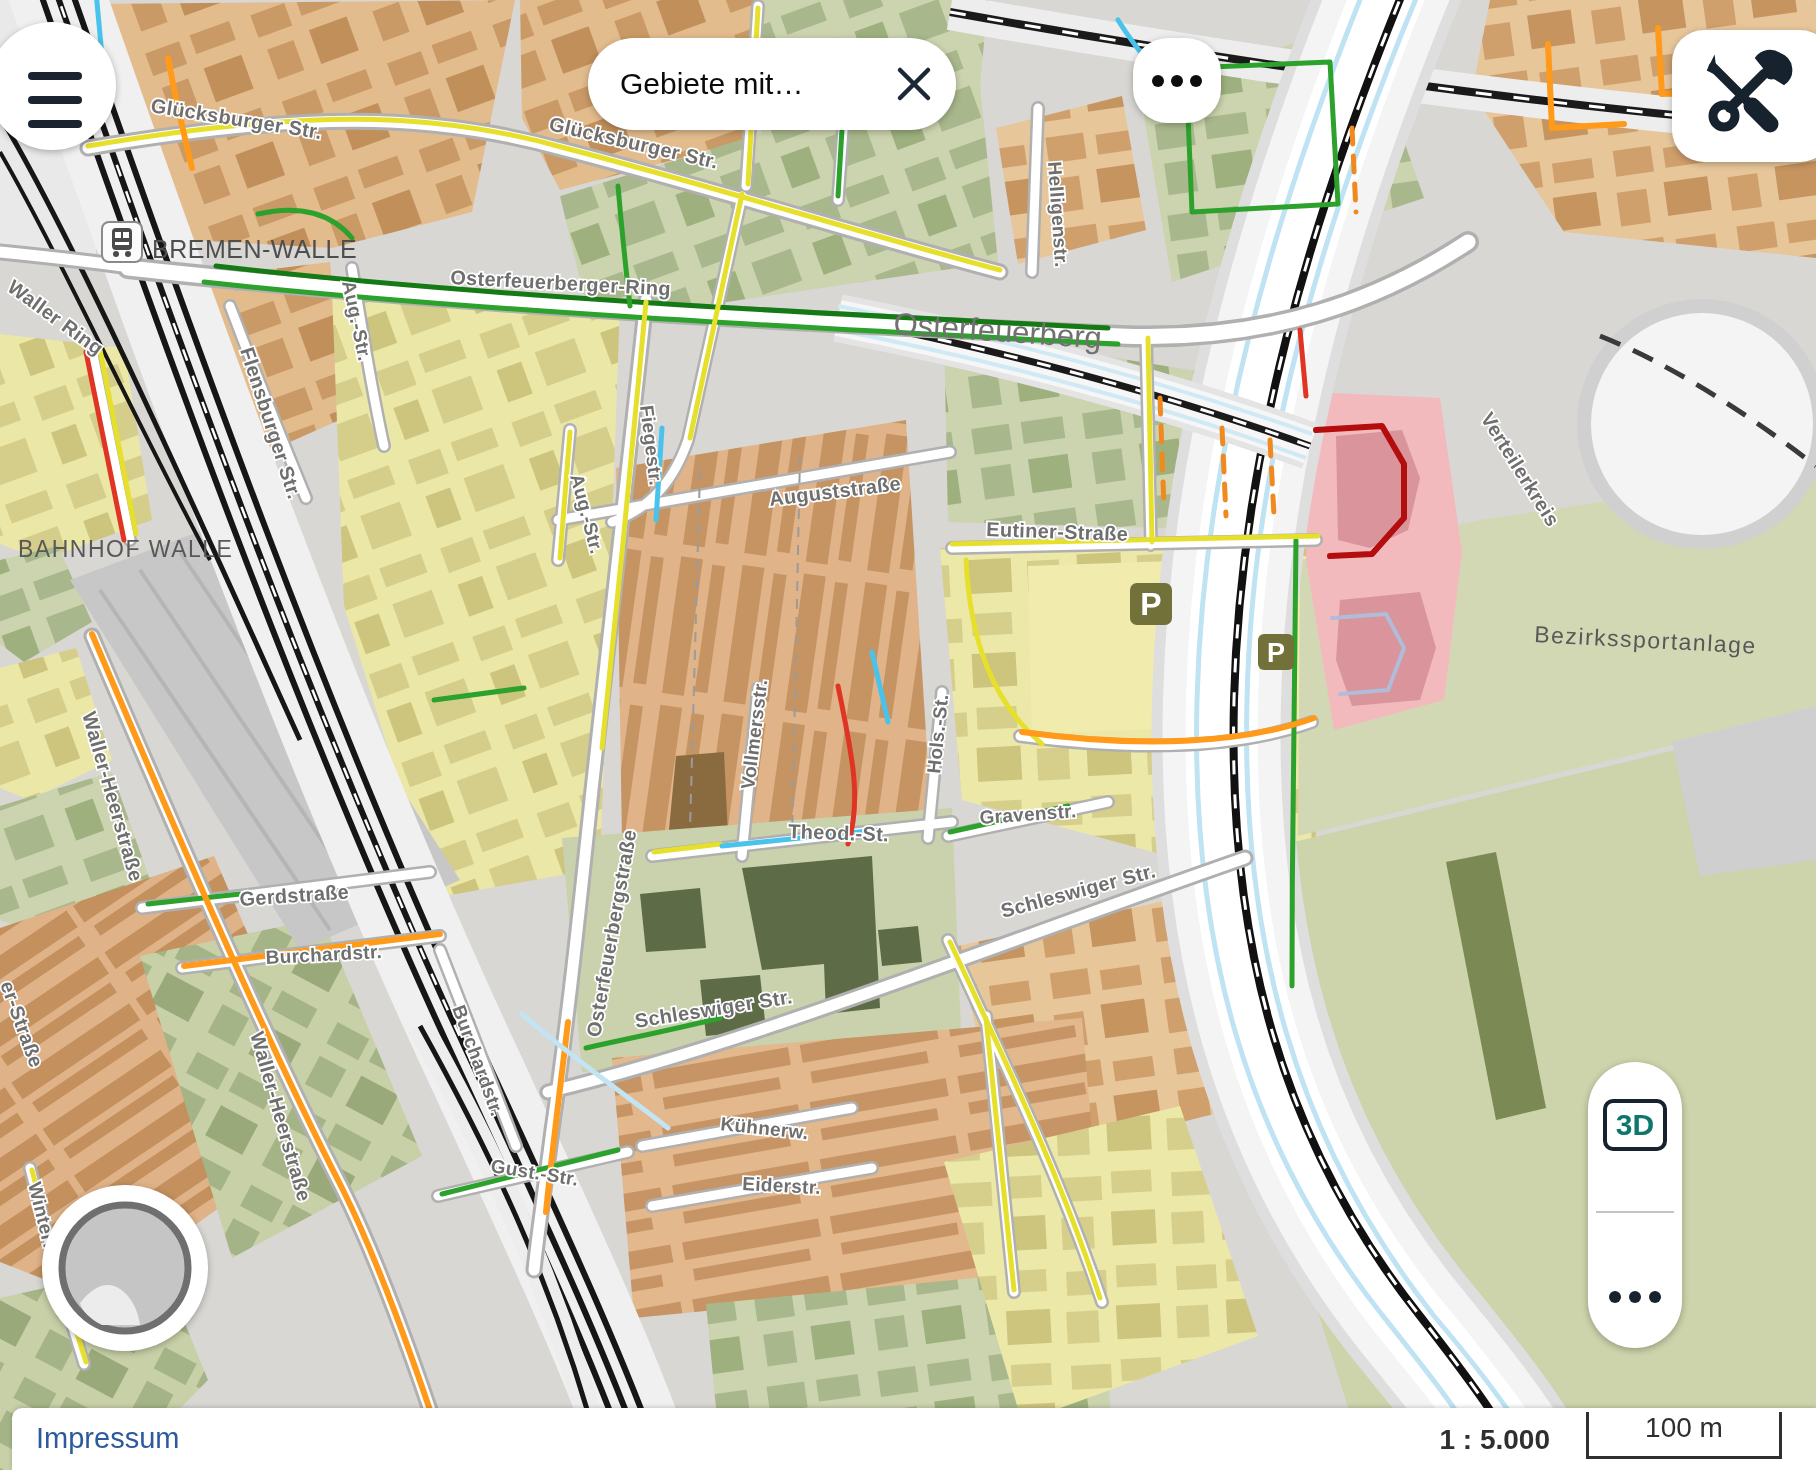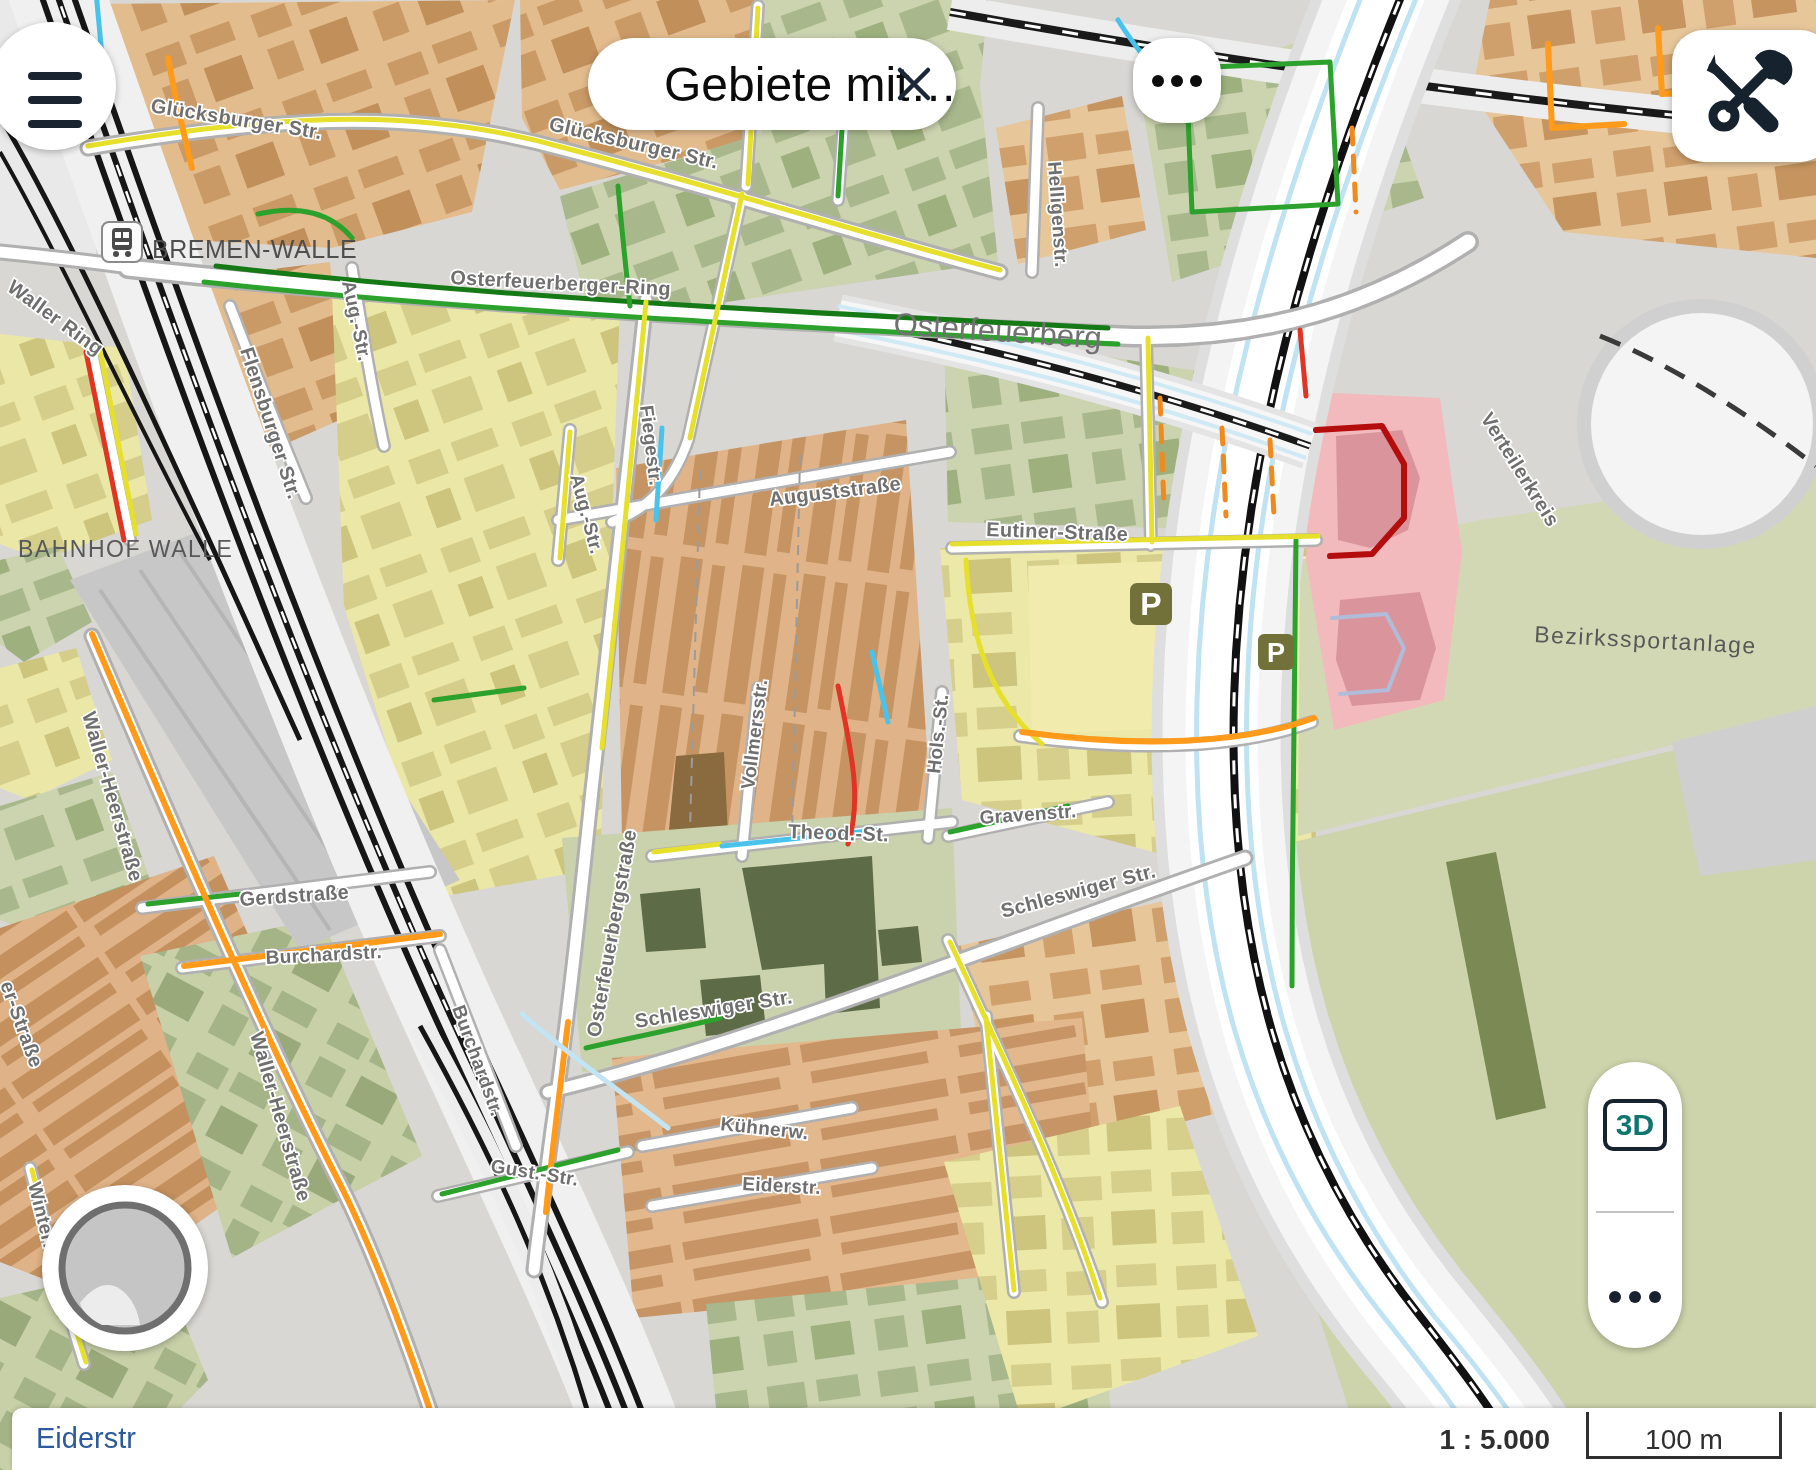--- a/index.html
+++ b/index.html
@@ -13,36 +13,36 @@
   .lblStation{fill:#4e4e4e;font-size:25px;stroke-width:4px;letter-spacing:.5px;}
   .lblArea{fill:#585858;font-size:23px;stroke-width:3.6px;letter-spacing:1.5px;}
   .rd{fill:none;stroke:#b0b0b0;stroke-linecap:round;stroke-linejoin:round;}
   .rw{fill:none;stroke:#ffffff;stroke-linecap:round;stroke-linejoin:round;}
   .ol{fill:none;stroke-linecap:round;stroke-linejoin:round;}
   
   .ui{position:absolute;background:#fff;box-shadow:0 2px 7px rgba(0,0,0,.28);}
   #btn-menu{left:-12px;top:22px;width:128px;height:128px;border-radius:50%;}
   #btn-menu .bar{position:absolute;left:40px;width:54px;height:8px;border-radius:4px;background:#1a2330;}
   #search-pill{left:588px;top:38px;width:368px;height:92px;border-radius:46px;display:flex;align-items:center;}
-  #search-pill .txt{margin-left:76px;font-size:48px;color:#0b0b0b;white-space:nowrap;}
+  #search-pill .txt{margin-left:32px;font-size:30px;color:#0b0b0b;white-space:nowrap;}
   #btn-close{position:absolute;right:18px;top:22px;width:48px;height:48px;cursor:pointer;}
   #btn-more-top{left:1133px;top:38px;width:88px;height:85px;border-radius:40%;display:flex;align-items:center;justify-content:center;gap:7px;}
   .dot{width:12px;height:12px;border-radius:50%;background:#0d0d0d;}
   .dot.nv{background:#18222f;}
   #btn-tools{left:1672px;top:30px;width:160px;height:132px;border-radius:32px;}
   #compass{left:42px;top:1185px;width:166px;height:166px;border-radius:50%;}
   #pill-right{left:1588px;top:1062px;width:94px;height:286px;border-radius:47px;}
   #btn-3d{position:absolute;left:15px;top:37px;width:56px;height:44px;border:4px solid #18222f;border-radius:10px;
           display:flex;align-items:center;justify-content:center;font-size:30px;font-weight:bold;color:#0f766e;cursor:pointer;}
   #pill-divider{position:absolute;left:8px;top:149px;width:78px;height:2px;background:#c4c4c4;}
   #btn-more-right{position:absolute;left:0;top:215px;width:94px;height:40px;display:flex;align-items:center;justify-content:center;gap:8px;cursor:pointer;}
   #bottom-bar{left:12px;top:1408px;width:1804px;height:62px;border-top-left-radius:10px;box-shadow:0 -1px 4px rgba(0,0,0,.18);}
   #impressum{position:absolute;left:24px;top:14px;font-size:29px;color:#2d5a9c;cursor:pointer;}
   #scale-ratio{position:absolute;right:266px;top:16px;font-size:28px;color:#2f2f2f;font-weight:bold;}
-  #scale-widget{position:absolute;right:34px;top:4px;width:190px;height:44px;border-left:3px solid #2f2f2f;border-right:3px solid #2f2f2f;border-bottom:3px solid #2f2f2f;display:flex;align-items:flex-end;justify-content:center;}
+  #scale-widget{position:absolute;right:34px;top:4px;width:190px;height:44px;border-left:3px solid #2f2f2f;border-right:3px solid #2f2f2f;border-bottom:3px solid #2f2f2f;display:flex;align-items:flex-start;justify-content:center;}
   #scale-widget span{font-size:28px;color:#2f2f2f;}
 </style>
 </head>
 <body>
 
 <div id="app">
 
 <svg id="map-svg" width="1816" height="1470" viewBox="0 0 1816 1470">
   <defs>
     <pattern id="pTan20" width="112" height="92" patternUnits="userSpaceOnUse" patternTransform="rotate(-20)">
@@ -361,20 +361,20 @@
   <div id="btn-more-right">
     <span style="display:flex;gap:8px;">
       <span class="dot nv"></span>
           <span class="dot nv"></span>
           <span class="dot nv"></span>
     </span>
   </div>
 </div>
 
 <div id="bottom-bar" class="ui">
-  <span id="impressum">Eiderstr</span>
+  <span id="impressum">Impressum</span>
   <span id="scale-ratio">1 : 5.000</span>
   <div id="scale-widget">
     <span>100 m</span>
   </div>
 </div>
 
 </div>
 
 </body></html>

